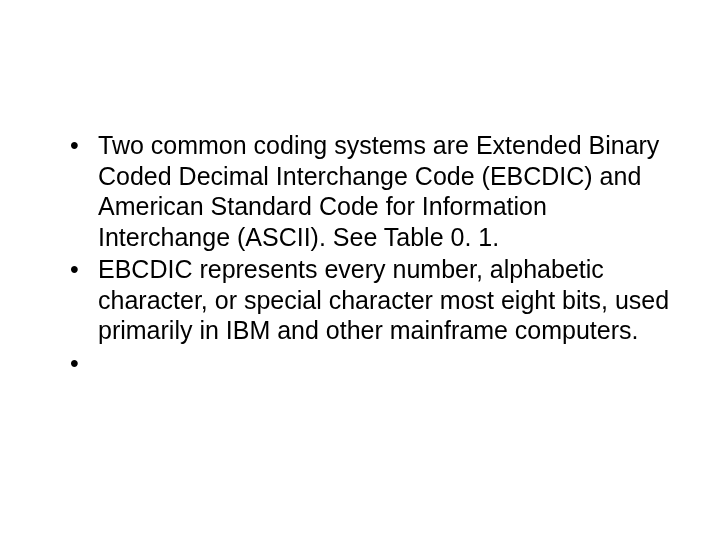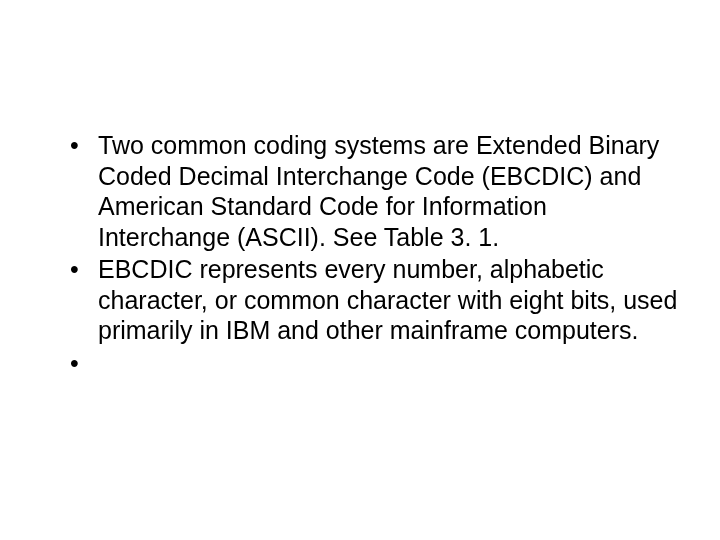--- a/index.html
+++ b/index.html
@@ -39,23 +39,23 @@
     font-size: 25px;
   }
 </style>
 </head>
 <body>
 
 <div class="slide">
   <ul>
     <li>
       <span class="bullet">•</span>
-      <span>Two common coding systems are Extended Binary Coded Decimal Interchange Code (EBCDIC) and American Standard Code for Information Interchange (ASCII). See Table 3. 1.</span>
+      <span>Two common coding systems are Extended Binary Coded Decimal Interchange Code (EBCDIC) and American Standard Code for Information Interchange (ASCII). See Table 0. 1.</span>
     </li>
     <li>
       <span class="bullet">•</span>
-      <span>EBCDIC represents every number, alphabetic character, or common character with eight bits, used primarily in IBM and other mainframe computers.</span>
+      <span>EBCDIC represents every number, alphabetic character, or special character most eight bits, used primarily in IBM and other mainframe computers.</span>
     </li>
     <li>
       <span class="bullet">•</span>
     </li>
   </ul>
 </div>
 
 </body></html>

